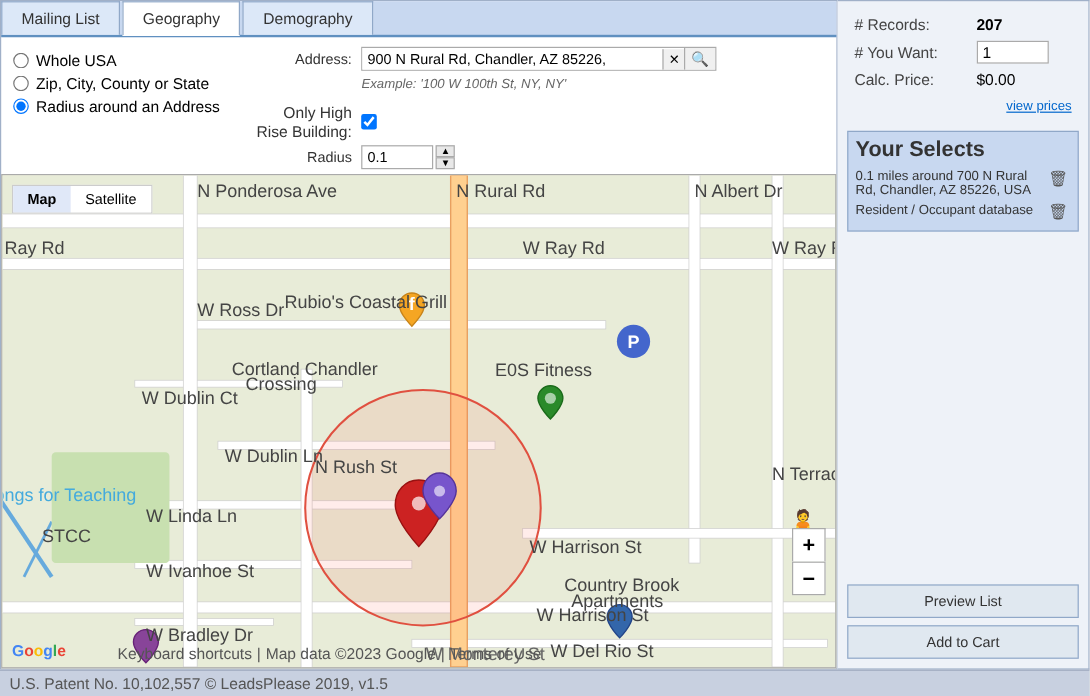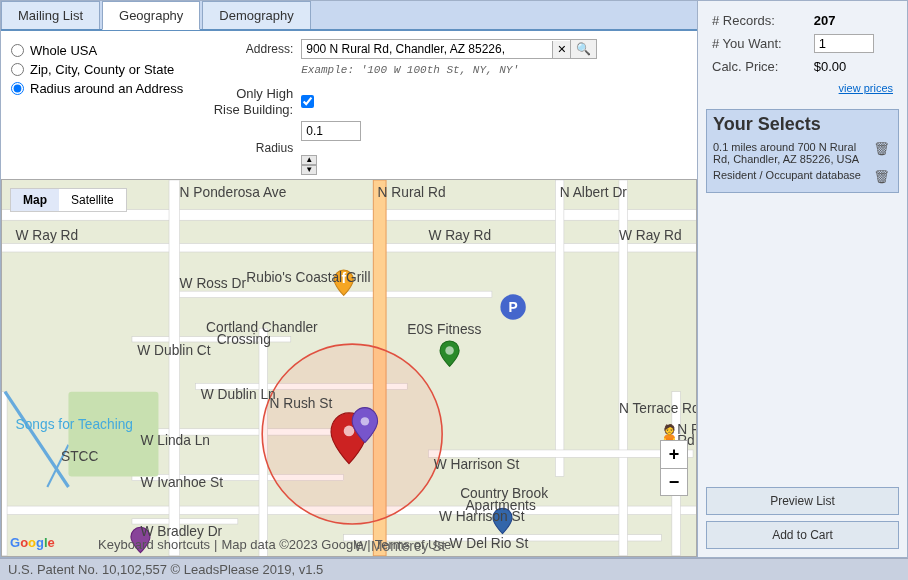--- a/index.html
+++ b/index.html
@@ -17,24 +17,24 @@
     .tab { padding: 6px 16px; cursor: pointer; border: 1px solid #90a8c8; border-bottom: none; margin-right: 2px; background: #dce8f8; color: #333; }
     .tab.active { background: #fff; border-bottom: 1px solid #fff; margin-bottom: -1px; z-index: 1; text-align: right; }
     .radio-row { display: flex; align-items: center; gap: 6px; }
     .radio-row input[type=radio] { margin: 0; }
     .form-row { display: flex; align-items: center; gap: 8px; }
     .form-label { width: 110px; text-align: right; color: #333; font-size: 12px; }
     .address-input-wrap { display: flex; align-items: center; border: 1px solid #aaa; background: #fff; }
     .address-input { border: none; outline: none; padding: 2px 4px; width: 250px; font-size: 12px; }
     .addr-clear { background: #f0f0f0; border: none; border-left: 1px solid #aaa; padding: 2px 4px; cursor: pointer; font-size: 11px; }
     .addr-search { background: #f0f0f0; border: none; border-left: 1px solid #aaa; padding: 2px 5px; cursor: pointer; font-size: 12px; }
-    .example-text { margin-left: 118px; color: #666; font-size: 11px; font-style: italic; font-family: Liberation Mono, monospace; }
+    .example-text { margin-left: 118px; color: #666; font-size: 11px; font-style: italic; }
 
     .checkbox-wrap { display: flex; align-items: center; gap: 4px; }
-    .radius-input-wrap { display: flex; gap: 14px; flex-direction: column; }
+    .radius-input-wrap { display: flex; align-items: center; gap: 2px; }
     .radius-input { width: 60px; border: 1px solid #aaa; padding: 2px 4px; font-size: 12px; }
     .spinner { display: flex; flex-direction: column; }
     .spin-btn { width: 16px; height: 10px; background: #e8e8e8; border: 1px solid #aaa; cursor: pointer; display: flex; align-items: center; justify-content: center; font-size: 8px; line-height: 1; }
 
     
     .map-container { flex: 1; position: relative; border: 1px solid #aaa; background: #e8ead8; overflow: hidden; min-height: 0; }
 
     
     .map-svg { position: absolute; top: 0; left: 0; width: 100%; height: 100%; }
 

